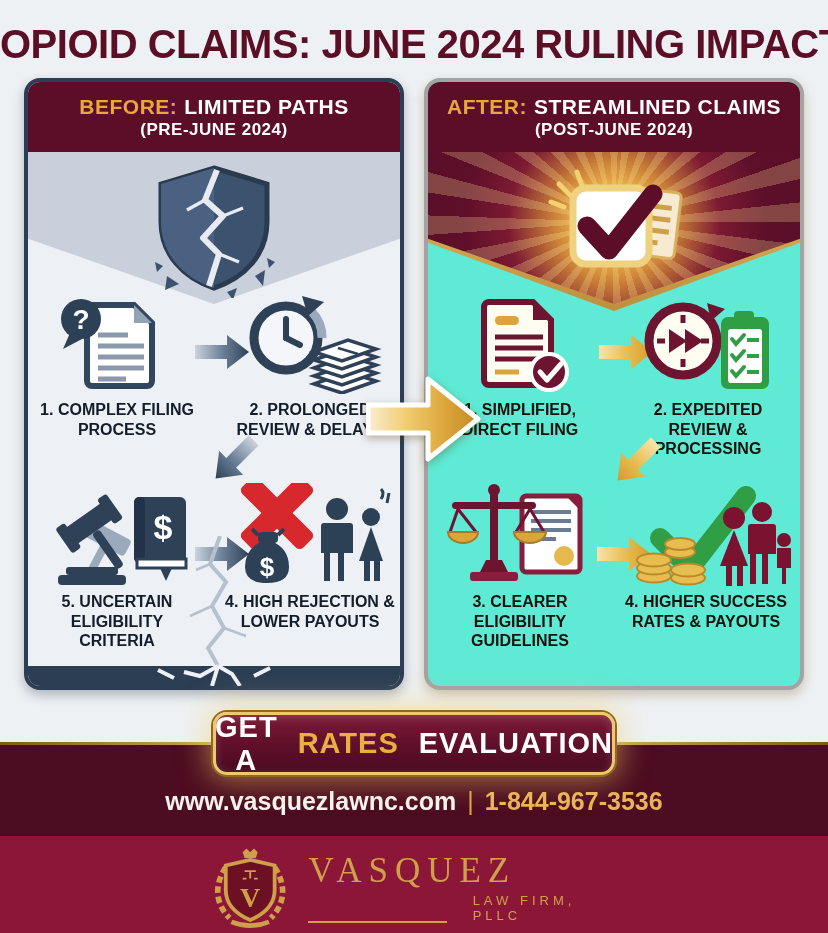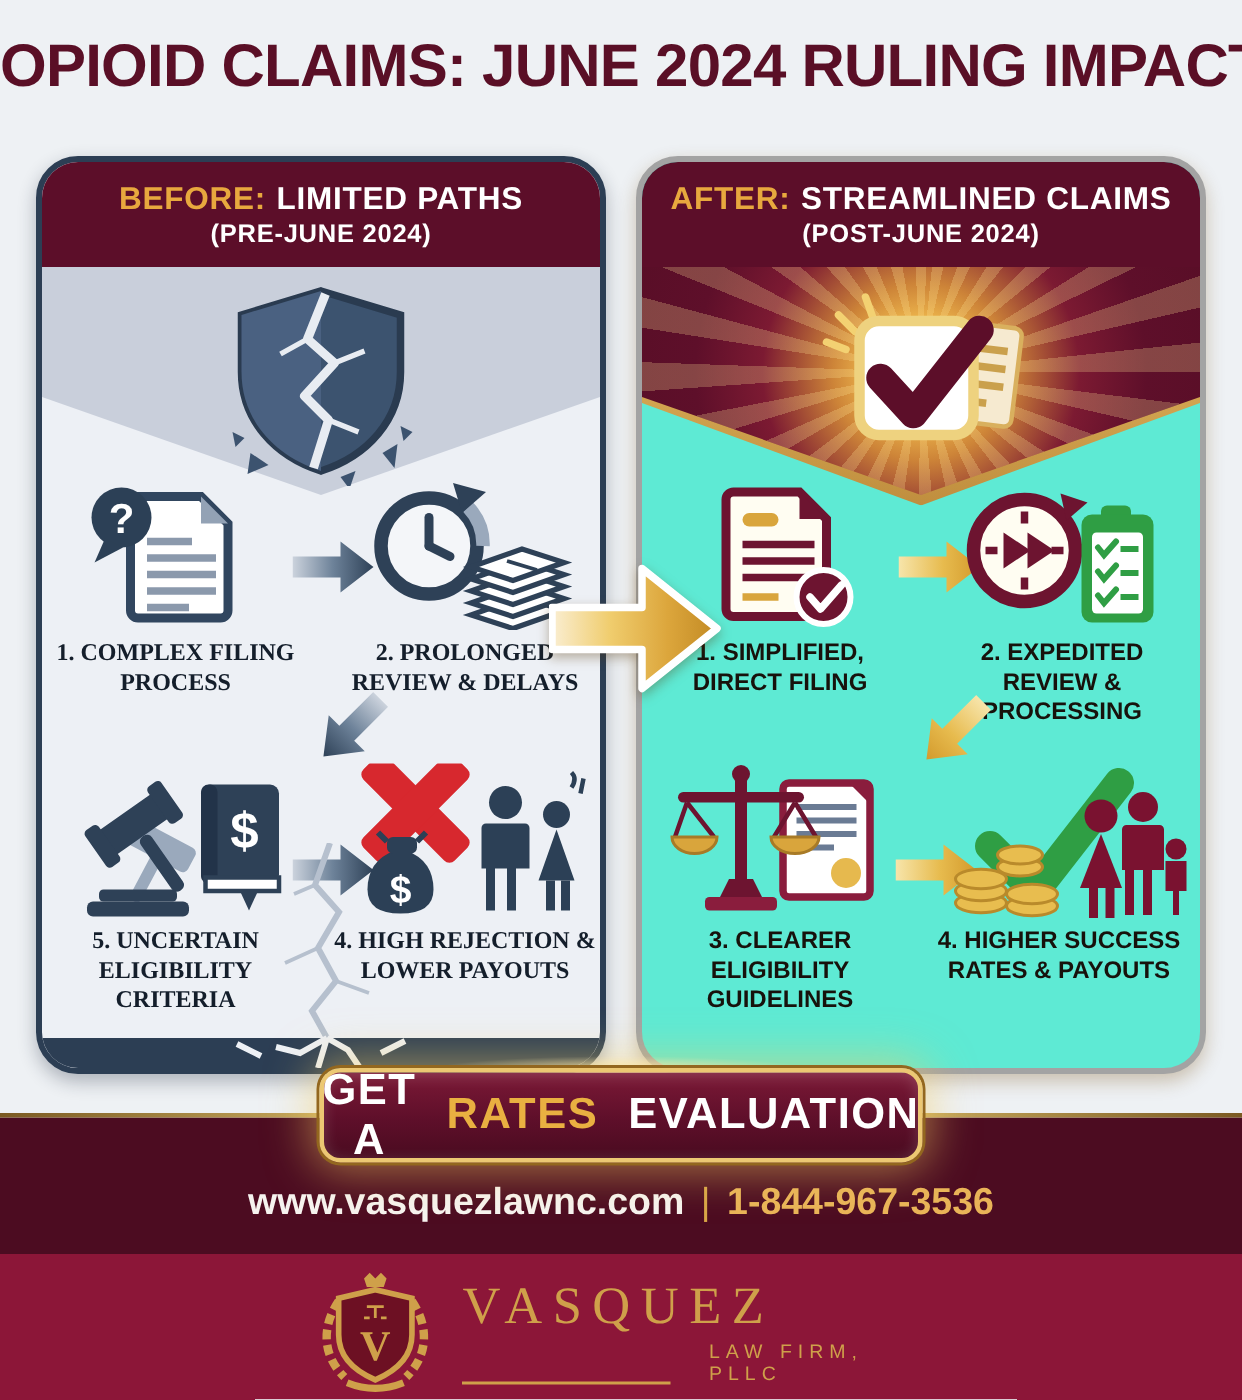--- a/index.html
+++ b/index.html
@@ -4,21 +4,21 @@
 <style>
   * { margin:0; padding:0; box-sizing:border-box; }
   body { background:#d8dadd; font-family:"Liberation Sans", sans-serif; }
   .canvas { position:relative; width:828px; height:933px; background:#eef1f4; overflow:hidden;
             font-family:"Liberation Sans", sans-serif; margin:0 auto; }
 
   .page-title { position:absolute; top:22px; left:0; right:0; text-align:center;
     font-size:40px; font-weight:bold; color:#5a0f26; letter-spacing:-0.5px; white-space:nowrap; }
 
   
-  .panel { position:absolute; top:104px; width:380px; height:612px; border-radius:28px;
+  .panel { position:absolute; top:78px; width:380px; height:612px; border-radius:16px;
            overflow:hidden; }
   .panel.before { left:24px;  border:4px solid #2c3e54; background:#edf0f5;
                   box-shadow:0 5px 12px rgba(25,35,55,.3); }
   .panel.after  { left:424px; border:4px solid #a3a3a3; background:#5eead4;
                   box-shadow:0 5px 12px rgba(120,80,20,.3); }
 
   .panel-header { position:absolute; top:0; left:0; right:0; height:70px; background:#5c0e29;
     display:flex; flex-direction:column; justify-content:center; align-items:center; gap:1px; z-index:6; }
   .ph-line1 { font-size:21px; font-weight:bold; color:#ffffff; letter-spacing:.5px; }
   .ph-line1 .accent { color:#e8a83e; margin-right:7px; }
@@ -38,21 +38,21 @@
       rgba(255,230,150,.25) 0deg 6deg, rgba(255,230,150,0) 6deg 13deg); }
   .hero-icon { position:absolute; top:76px; left:50%; transform:translateX(-50%); z-index:4; }
 
   .bottom-bar { position:absolute; bottom:0; left:0; right:0; height:20px; background:#2c3e54; z-index:4; }
   .crack-svg { position:absolute; bottom:0; left:50%; transform:translateX(-50%); z-index:5; }
 
   
   .step { position:absolute; display:flex; flex-direction:column; align-items:center; z-index:5; }
   .step-icon { height:102px; display:flex; align-items:center; justify-content:center; }
   .step-label { font-weight:bold; text-align:center; font-size:16px; line-height:1.22; margin-top:6px; }
-  .before .step-label { color:#141e2b;font-family:Liberation Serif, serif; }
+  .before .step-label { color:#141e2b; }
   .after  .step-label { color:#17120c; }
 
   .arrow { position:absolute; z-index:5; }
   .arrow.diag { transform:rotate(135deg); }
 
   .big-arrow { position:absolute; left:366px; top:369px; z-index:8;
     filter:drop-shadow(0 3px 4px rgba(80,50,0,.35)); }
 
   
   .gold-rule { position:absolute; left:0; top:742px; width:100%; height:3px; z-index:2;

